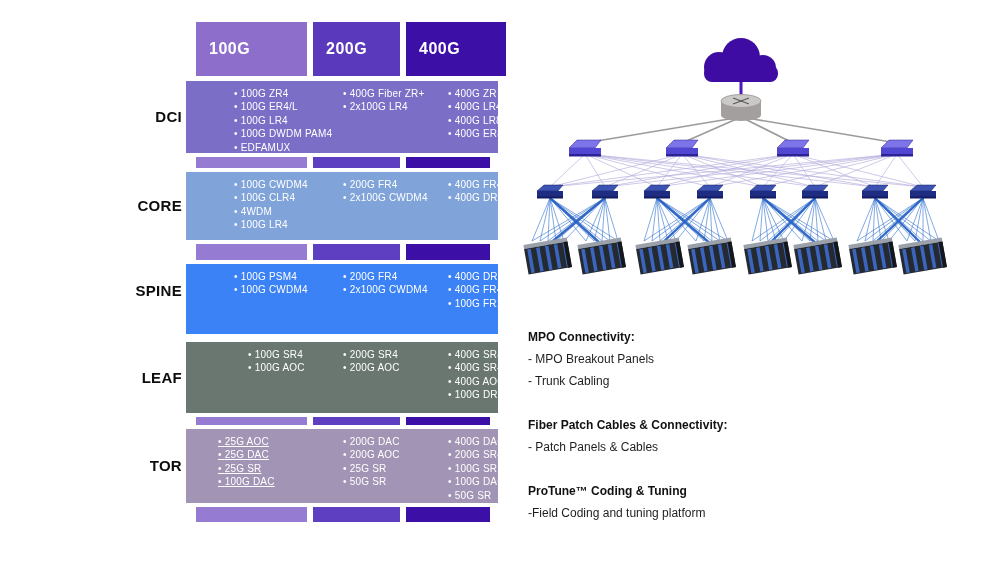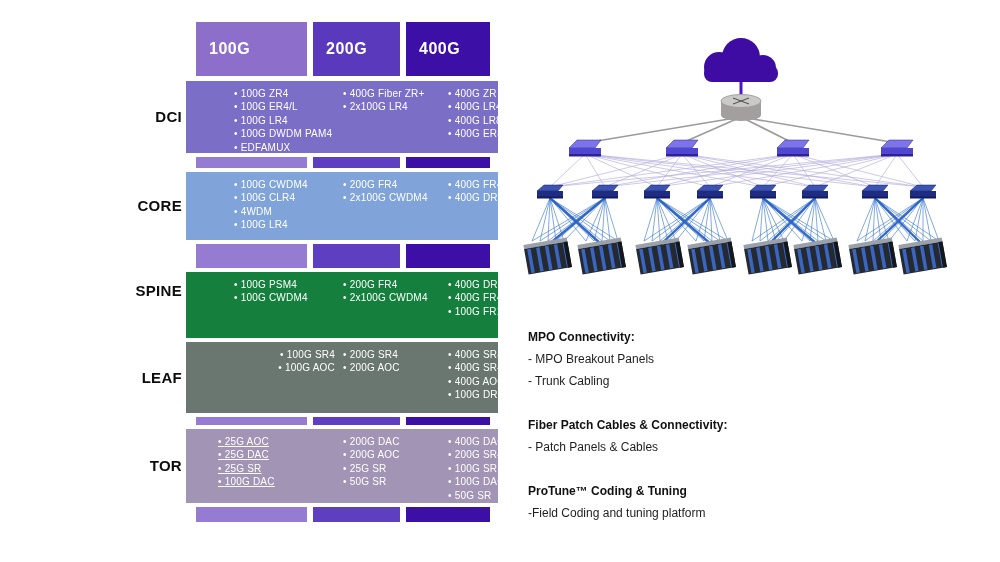--- a/index.html
+++ b/index.html
@@ -34,21 +34,21 @@
   <div id="table-area">
       <div class="col-strip" style="left: 196px; width: 111px; background: rgb(149, 124, 210);"></div>
       <div class="col-header" style="left: 196px; width: 111px; background: rgb(141, 111, 203);">
         <div>100G</div>
       </div>
       <div class="col-strip" style="left: 313px; width: 87px; background: rgb(94, 63, 194);"></div>
       <div class="col-header" style="left: 313px; width: 87px; background: rgb(90, 57, 189);">
         <div>200G</div>
       </div>
       <div class="col-strip" style="left: 406px; width: 84px; background: rgb(60, 16, 167);"></div>
-      <div class="col-header" style="left: 406px; width: 84px; background: rgb(60, 16, 167);">
+      <div class="col-header" style="left: 406px; width: 100px; background: rgb(60, 16, 167);">
         <div>400G</div>
       </div>
       <div class="row-band" style="top: 81px; height: 72px; background: rgb(123, 110, 198);">
         <div class="cell" style="left: 20px; width: 105px;">
           <div class="cell-item">100G ZR4</div>
           <div class="cell-item">100G ER4/L</div>
           <div class="cell-item">100G LR4</div>
           <div class="cell-item">100G DWDM PAM4</div>
           <div class="cell-item">EDFAMUX</div>
         </div>
@@ -74,38 +74,38 @@
         <div class="cell" style="left: 129px; width: 100px;">
           <div class="cell-item">200G FR4</div>
           <div class="cell-item">2x100G CWDM4</div>
         </div>
         <div class="cell" style="left: 234px; width: 74px;">
           <div class="cell-item">400G FR4</div>
           <div class="cell-item">400G DR4+</div>
         </div>
       </div>
       <div class="row-label" style="top: 197px;">CORE</div>
-      <div class="row-band" style="top: 272px; height: 70px; background: #15803d;">
+      <div class="row-band" style="top: 264px; height: 70px; background: #3b82f6;">
         <div class="cell" style="left: 20px; width: 105px;">
           <div class="cell-item">100G PSM4</div>
           <div class="cell-item">100G CWDM4</div>
         </div>
         <div class="cell" style="left: 129px; width: 100px;">
           <div class="cell-item">200G FR4</div>
           <div class="cell-item">2x100G CWDM4</div>
         </div>
         <div class="cell" style="left: 234px; width: 74px;">
           <div class="cell-item">400G DR4</div>
           <div class="cell-item">400G FR4</div>
           <div class="cell-item">100G FR1</div>
         </div>
       </div>
       <div class="row-label" style="top: 282px;">SPINE</div>
       <div class="row-band" style="top: 342px; height: 71px; background: rgb(105, 119, 112);">
-        <div class="cell" style="left: 16px; width: 105px; text-align: right;">
+        <div class="cell" style="left: 34px; width: 105px;">
           <div class="cell-item">100G SR4</div>
           <div class="cell-item">100G AOC</div>
         </div>
         <div class="cell" style="left: 129px; width: 100px;">
           <div class="cell-item">200G SR4</div>
           <div class="cell-item">200G AOC</div>
         </div>
         <div class="cell" style="left: 234px; width: 74px;">
           <div class="cell-item">400G SR8</div>
           <div class="cell-item">400G SR4.2</div>

